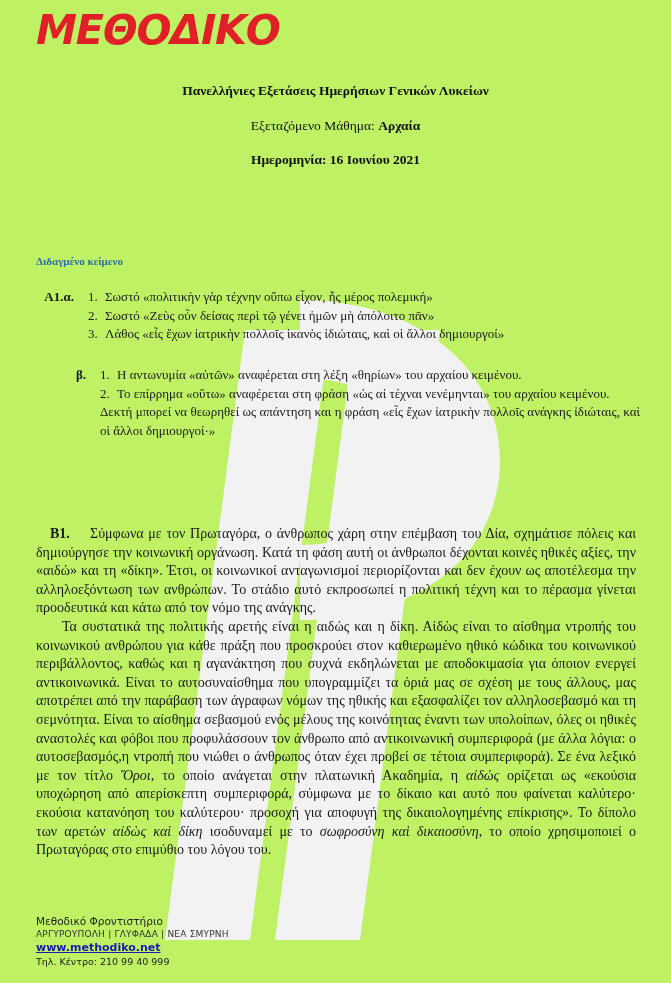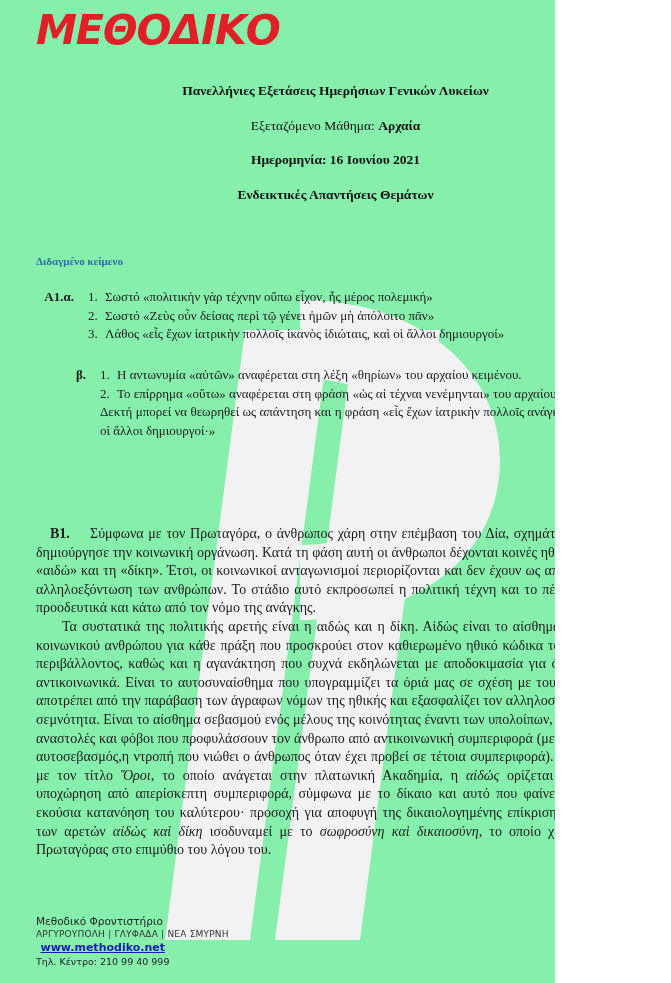--- a/index.html
+++ b/index.html
@@ -4,23 +4,23 @@
 <title>Methodiko — Panellinies 2021 Arxaia</title>
 <style>
   html, body {
     margin: 0;
     padding: 0;
     background: #ffffff;
   }
 
   .page {
     position: relative;
-    width: 555px;
+    width: 671px;
     height: 983px;
-    background: #86efac;
+    background: #bef264;
     overflow: hidden;
     font-family: "Liberation Serif", "DejaVu Serif", serif;
     color: #1a1a1a;
   }
 
   
   .watermark {
     position: absolute;
     left: 0;
     top: 0;
@@ -159,21 +159,21 @@
     top: 914px;
     width: 599px;
     display: flex;
     justify-content: space-between;
     align-items: flex-start;
     z-index: 2;
     font-family: "DejaVu Sans", "Liberation Sans", sans-serif;
     flex-direction: column;
   }
   .footer-left { text-align: left; }
-  .footer-right { text-align: center; }
+  .footer-right { text-align: left; }
   .f-name {
     font-size: 10.5px;
     color: #222222;
     line-height: 14px;
   }
   .f-branches {
     font-size: 9px;
     color: #333333;
     line-height: 13px;
     letter-spacing: 0.2px;
@@ -206,21 +206,20 @@
   </svg>
 
   <div class="logo-wrap">
     <div class="logo-text">ΜΕΘΟΔΙΚΟ</div>
   </div>
 
   <div class="doc-header">
     <div class="hline b">Πανελλήνιες Εξετάσεις Ημερήσιων Γενικών Λυκείων</div>
     <div class="hline"><span class="reg">Εξεταζόμενο Μάθημα: </span><span class="b">Αρχαία</span></div>
     <div class="hline b">Ημερομηνία: 16 Ιουνίου 2021</div>
-    <div class="hline b">Ενδεικτικές Απαντήσεις Θεμάτων</div>
   </div>
 
   <div class="section-heading">Διδαγμένο κείμενο</div>
 
   <div class="qgroup" id="group-a1a">
     <div class="qlabel">A1.α.</div>
     <div class="qbody indent-hang">
       <div class="qitem">
         <span class="qnum">1.</span>
         <span class="qtext">Σωστό «πολιτικὴν γὰρ τέχνην οὔπω εἶχον, ἧς μέρος πολεμική»</span>

